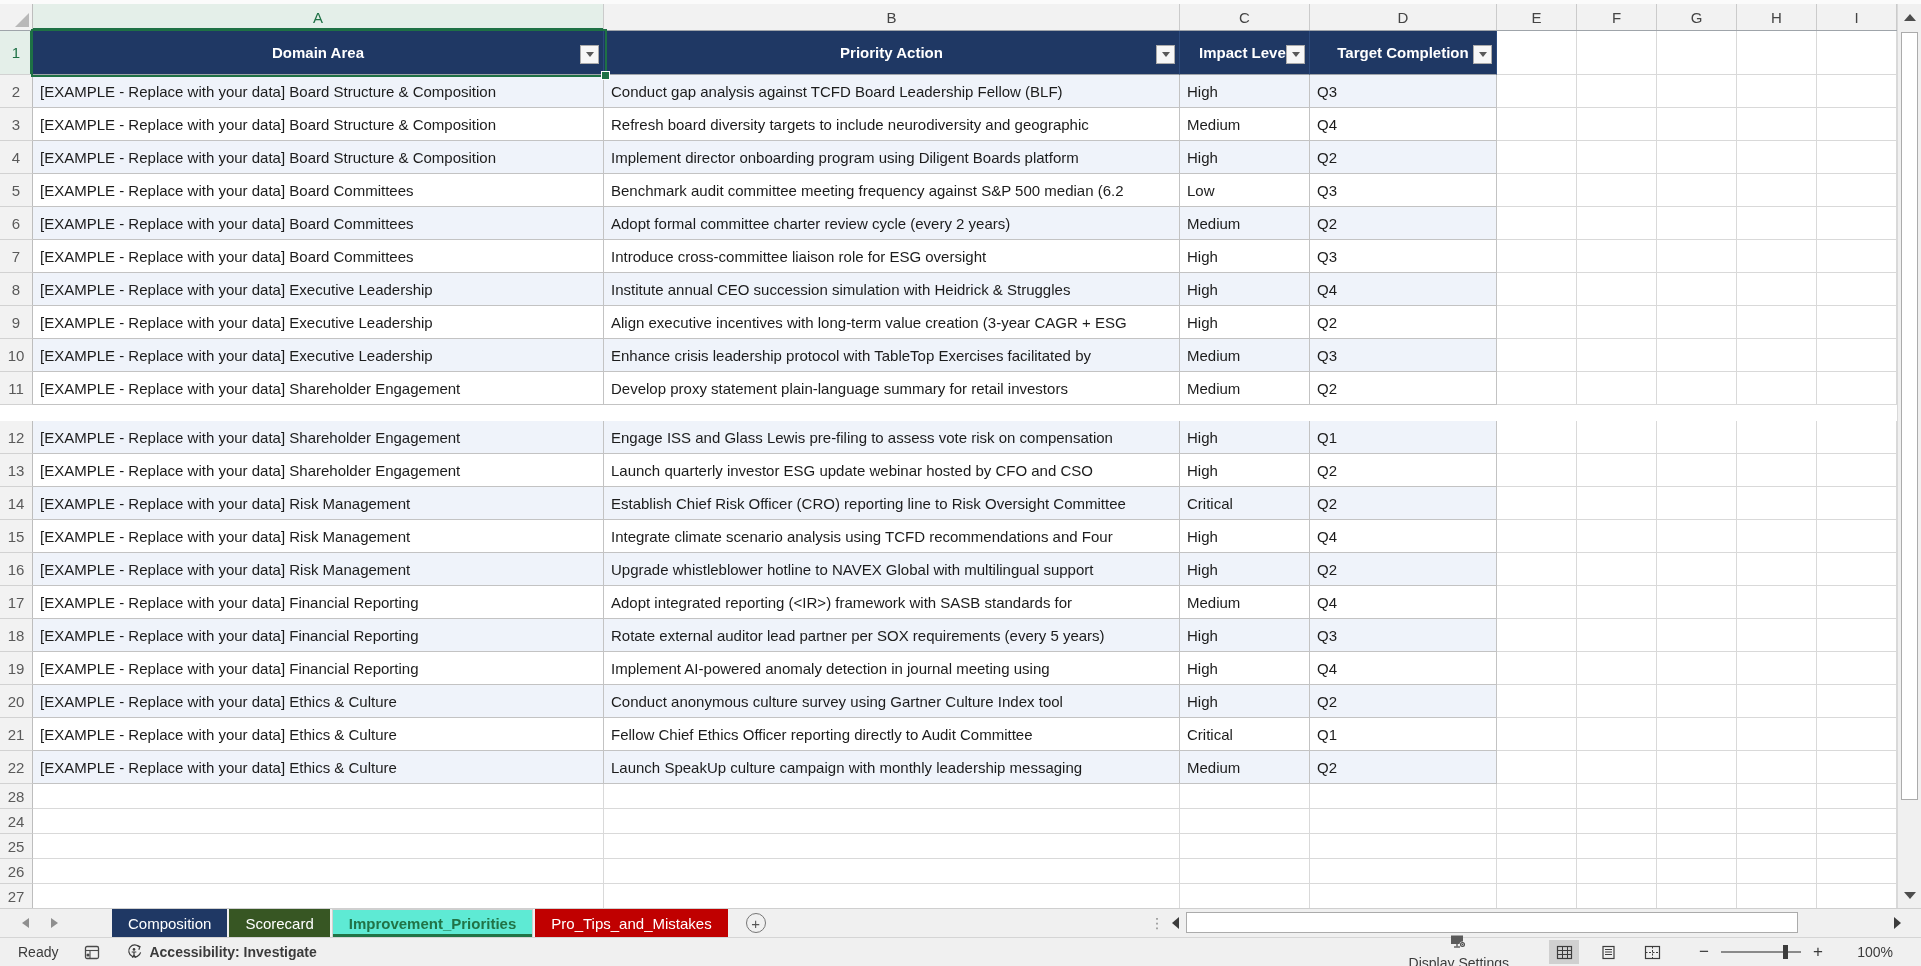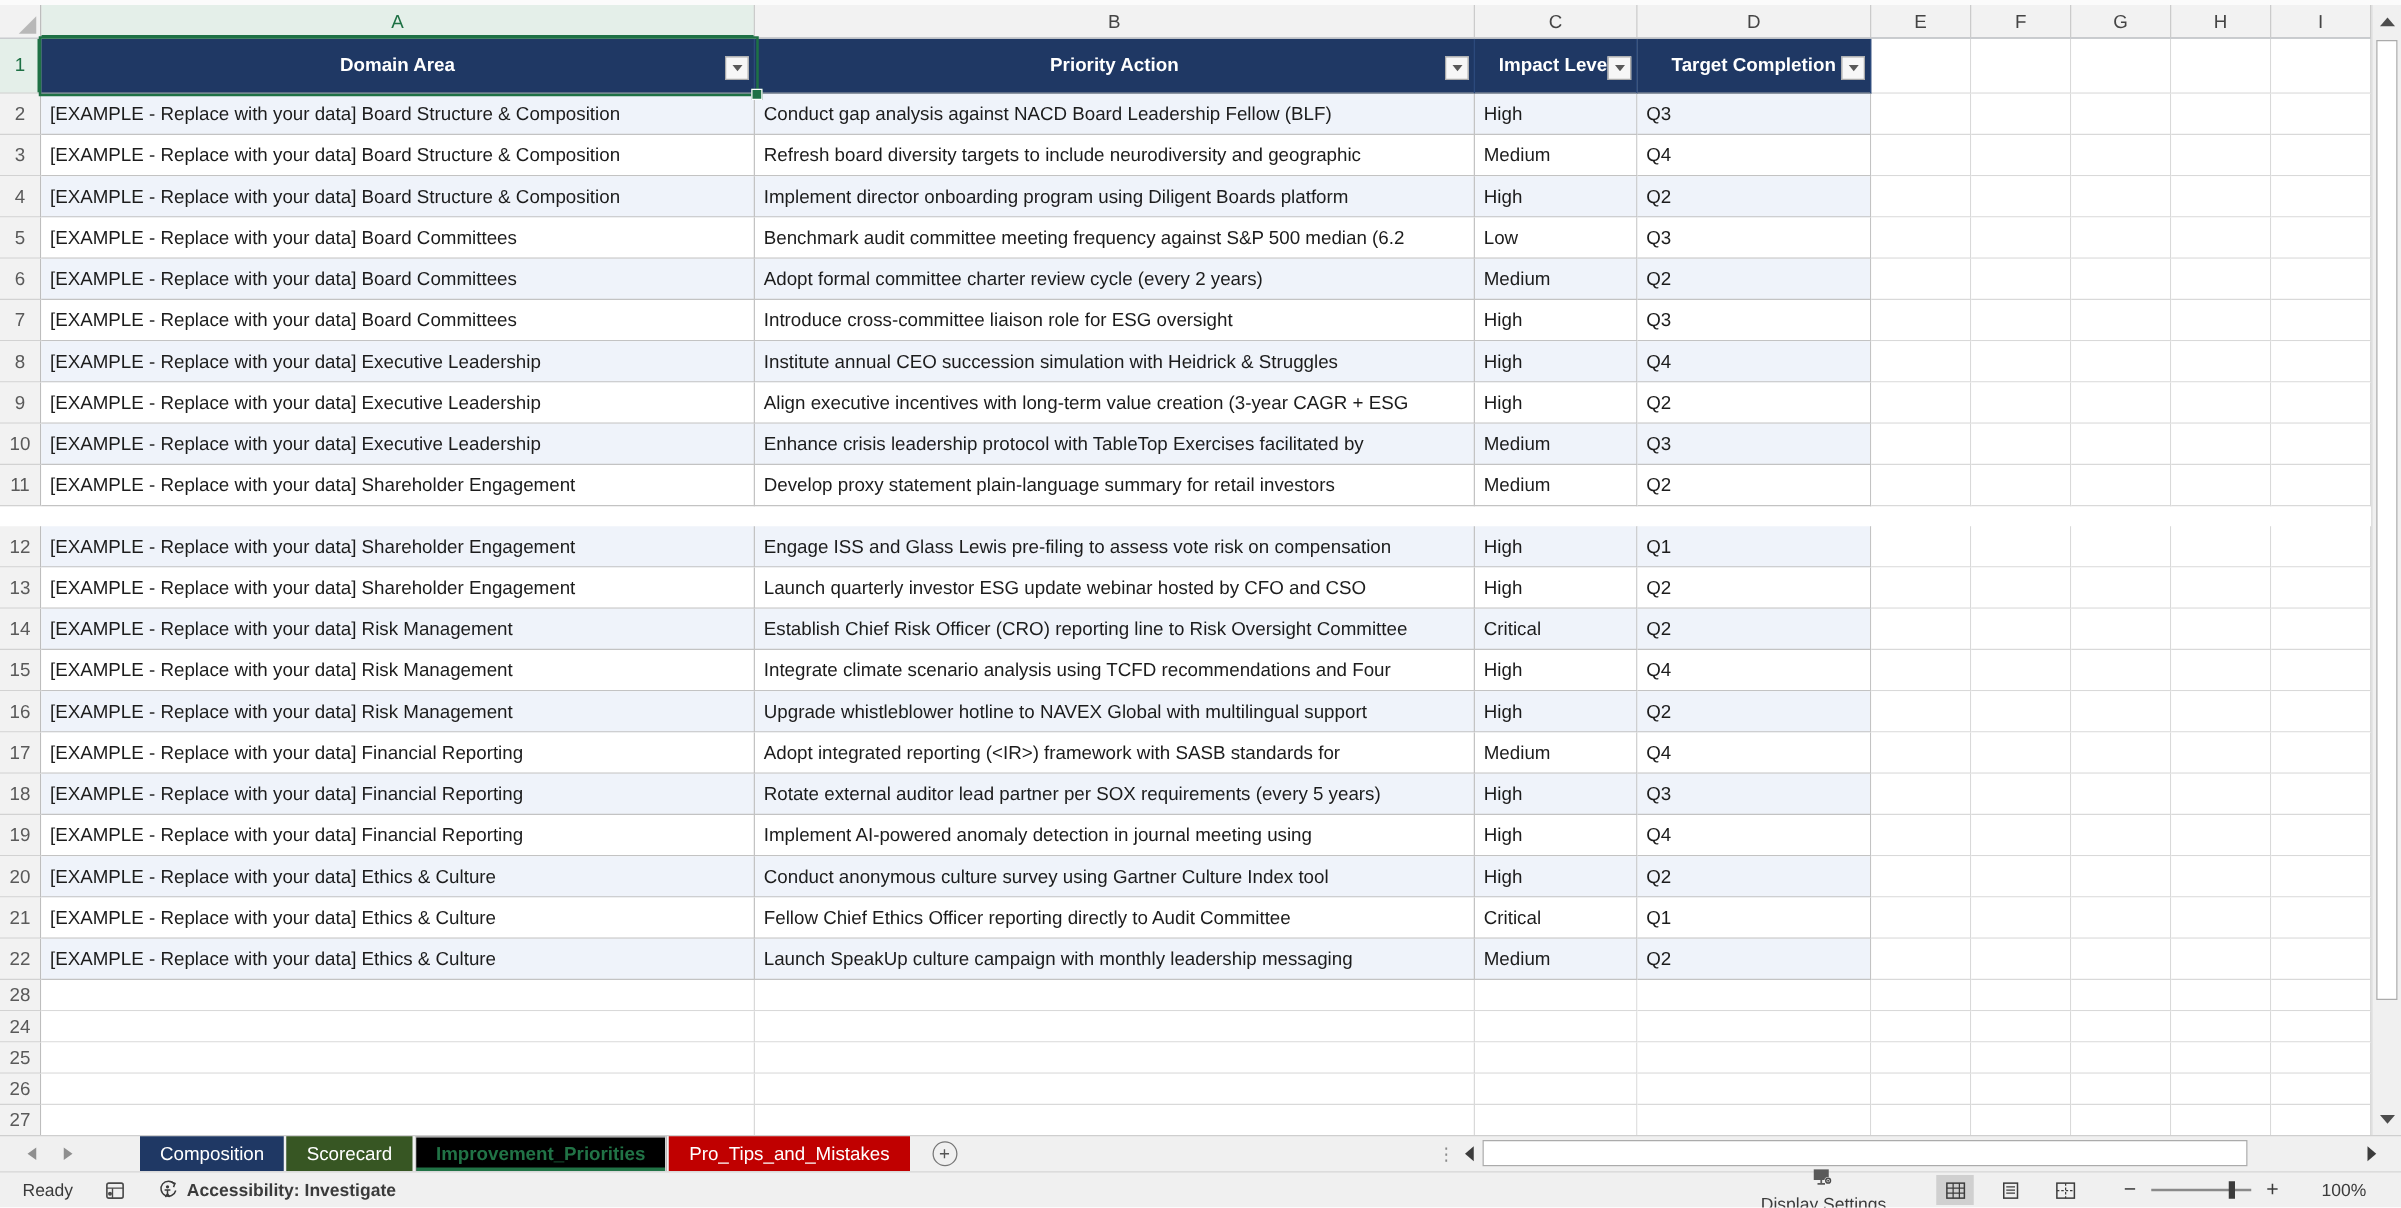--- a/index.html
+++ b/index.html
@@ -104,21 +104,21 @@
         <div class="hcell" style="width: 187px; flex: 0 0 187px;">Target Completion<div class="fbtn"></div></div>
         <div class="c grid" style="width: 80px; flex: 0 0 80px;"></div>
         <div class="c grid" style="width: 80px; flex: 0 0 80px;"></div>
         <div class="c grid" style="width: 80px; flex: 0 0 80px;"></div>
         <div class="c grid" style="width: 80px; flex: 0 0 80px;"></div>
         <div class="c grid" style="width: 80px; flex: 0 0 80px;"></div>
       </div>
       <div class="row" style="height: 33px;">
         <div class="rowhdr">2</div>
         <div class="c tbl band" style="width: 571px; flex: 0 0 571px;">[EXAMPLE - Replace with your data] Board Structure &amp; Composition</div>
-        <div class="c tbl band" style="width: 576px; flex: 0 0 576px;">Conduct gap analysis against NACD Board Leadership Fellow (BLF)</div>
+        <div class="c tbl band" style="width: 576px; flex: 0 0 576px;">Conduct gap analysis against TCFD Board Leadership Fellow (BLF)</div>
         <div class="c tbl band" style="width: 130px; flex: 0 0 130px;">High</div>
         <div class="c tbl band" style="width: 187px; flex: 0 0 187px;">Q3</div>
         <div class="c grid" style="width: 80px; flex: 0 0 80px;"></div>
         <div class="c grid" style="width: 80px; flex: 0 0 80px;"></div>
         <div class="c grid" style="width: 80px; flex: 0 0 80px;"></div>
         <div class="c grid" style="width: 80px; flex: 0 0 80px;"></div>
         <div class="c grid" style="width: 80px; flex: 0 0 80px;"></div>
       </div>
       <div class="row" style="height: 33px;">
         <div class="rowhdr">3</div>
@@ -447,21 +447,21 @@
   </div>
 
   <div class="tabbar">
     <div class="navarrows">
       <span class="navtri-l"></span>
       <span class="navtri-r"></span>
     </div>
     <div class="tabs" id="tabs">
         <div class="tab" style="background: rgb(31, 56, 100); color: rgb(255, 255, 255);">Composition</div>
         <div class="tab" style="background: rgb(55, 86, 35); color: rgb(255, 255, 255);">Scorecard</div>
-        <div class="tab active" style="background: #000000; color: rgb(33, 115, 70);">Improvement_Priorities</div>
+        <div class="tab active" style="background: #5eead4; color: rgb(33, 115, 70);">Improvement_Priorities</div>
         <div class="tab" style="background: rgb(192, 0, 0); color: rgb(255, 255, 255);">Pro_Tips_and_Mistakes</div>
       </div>
     <div class="addsheet">+</div>
   </div>
 
   <div class="kebab">⋮</div>
 
   <div class="hsb">
     <div class="lar">
         <span class="htri-l"></span>

